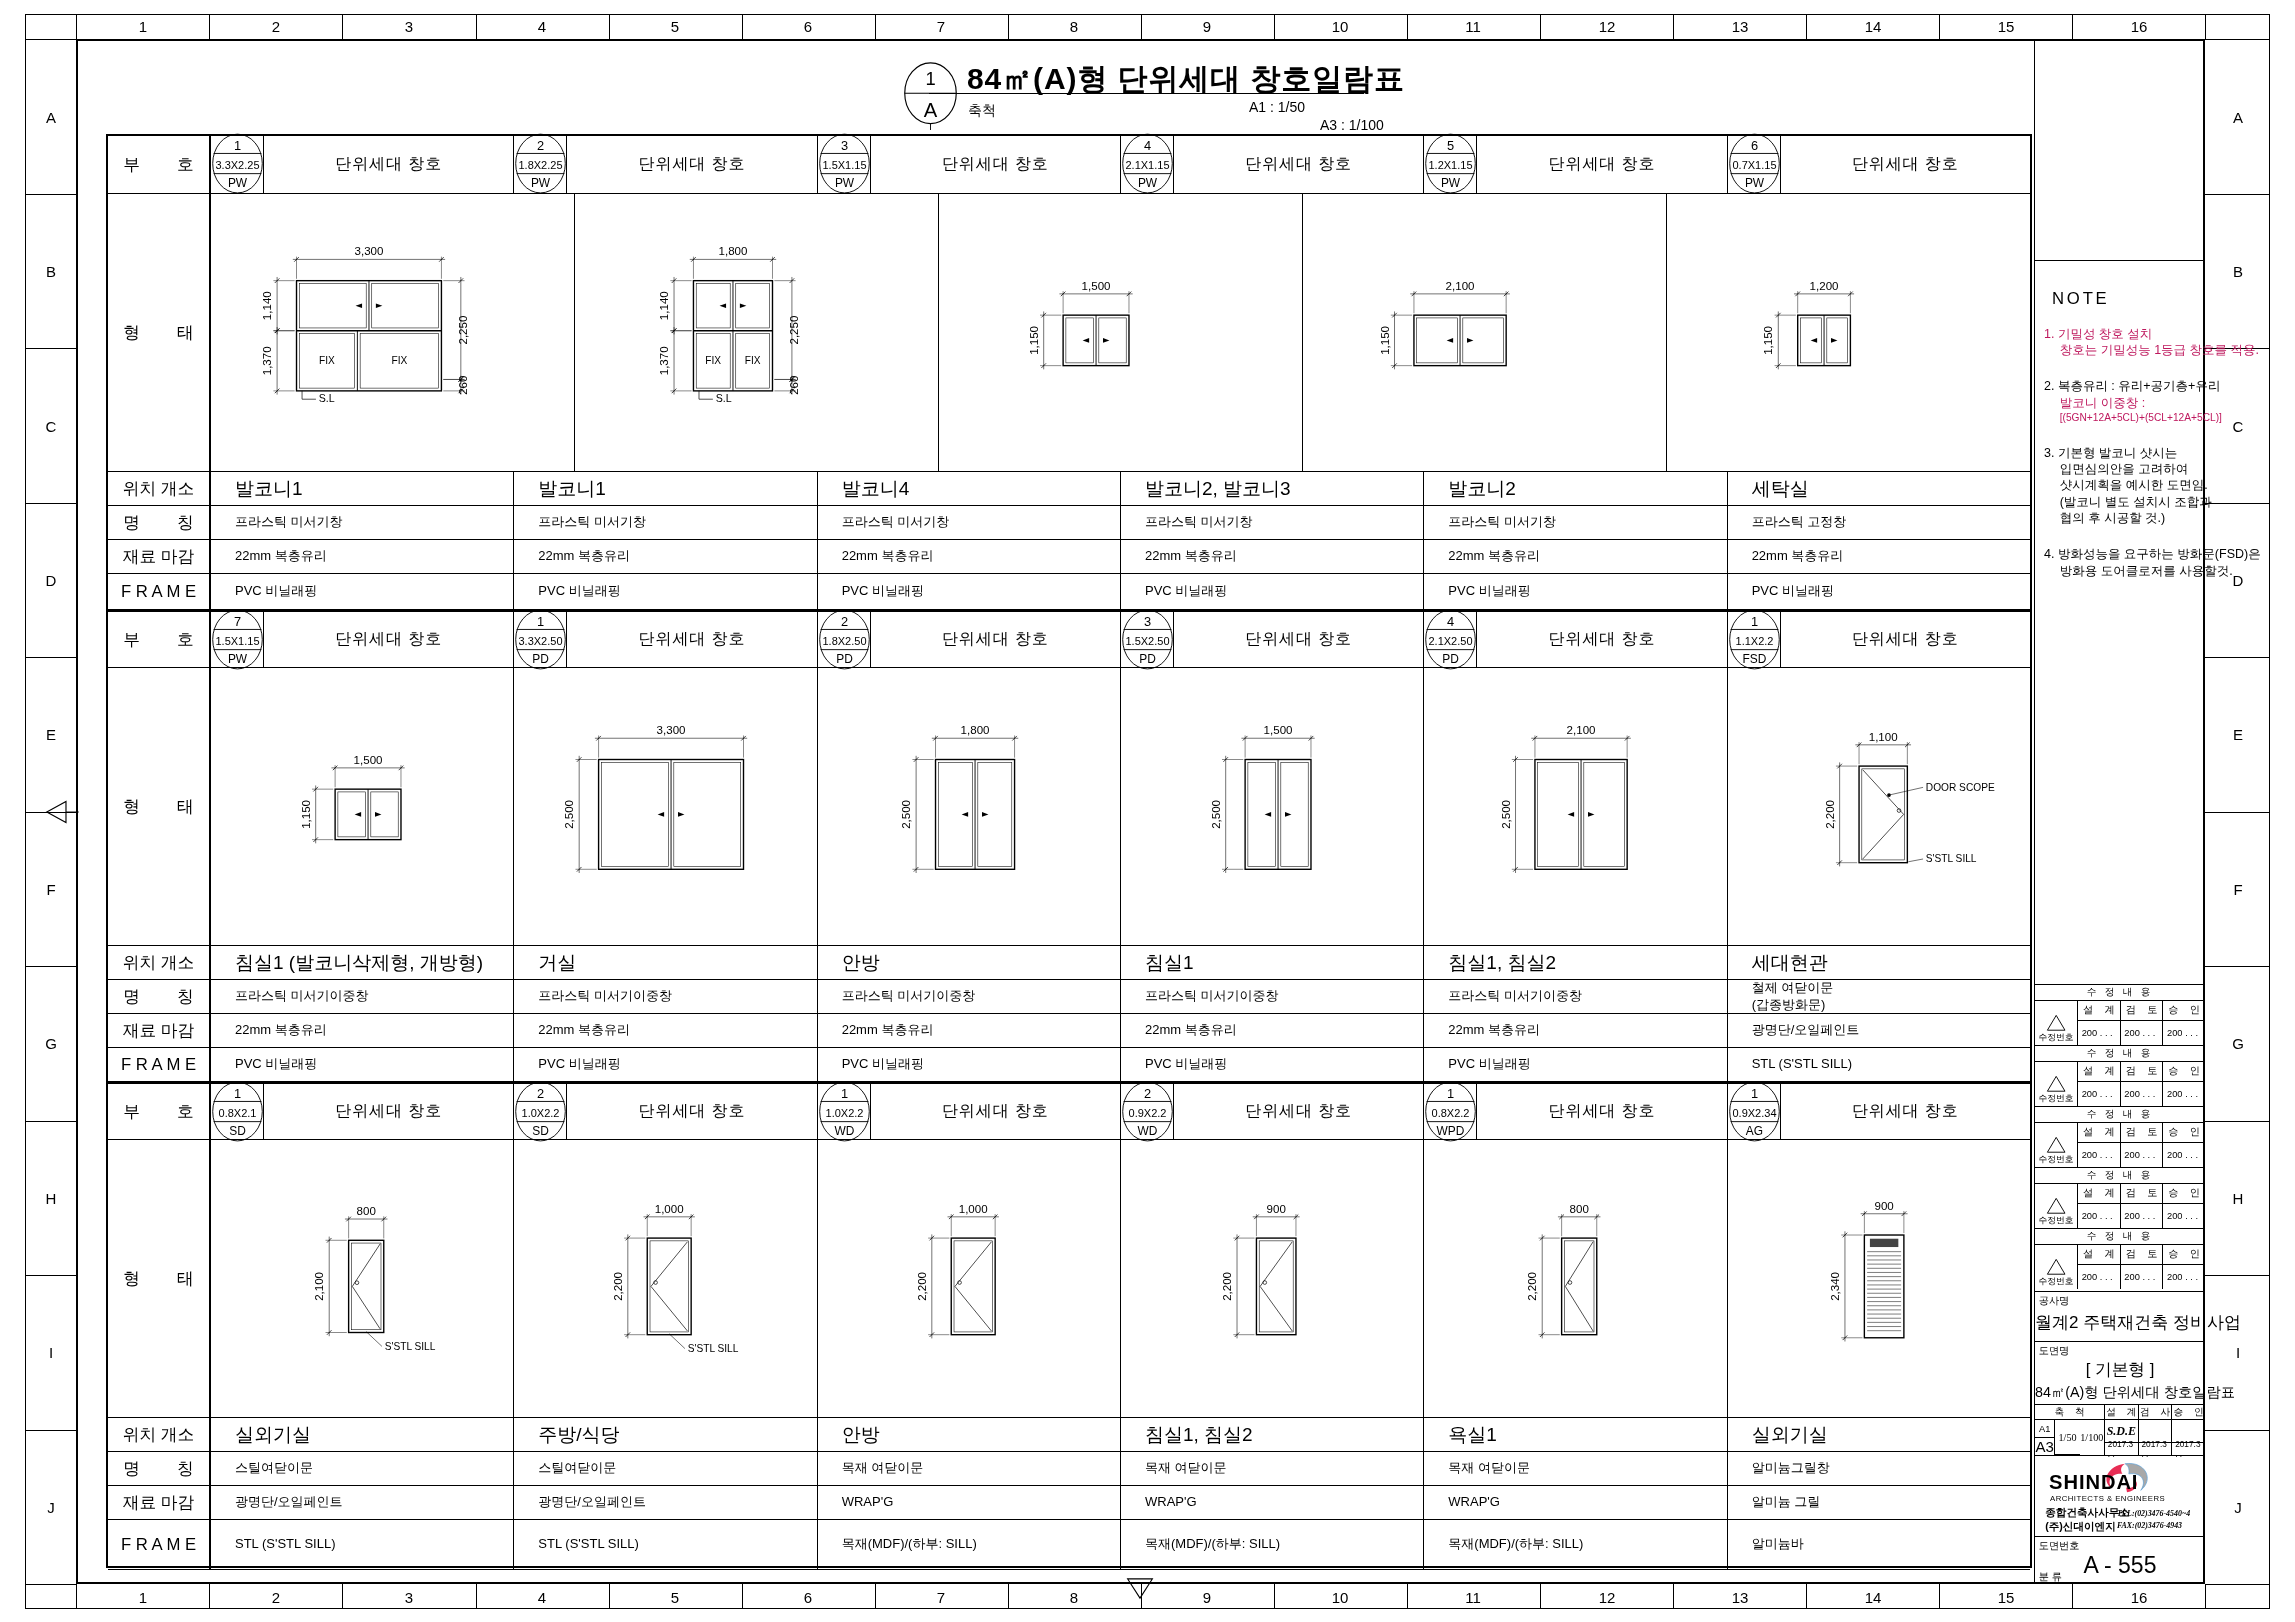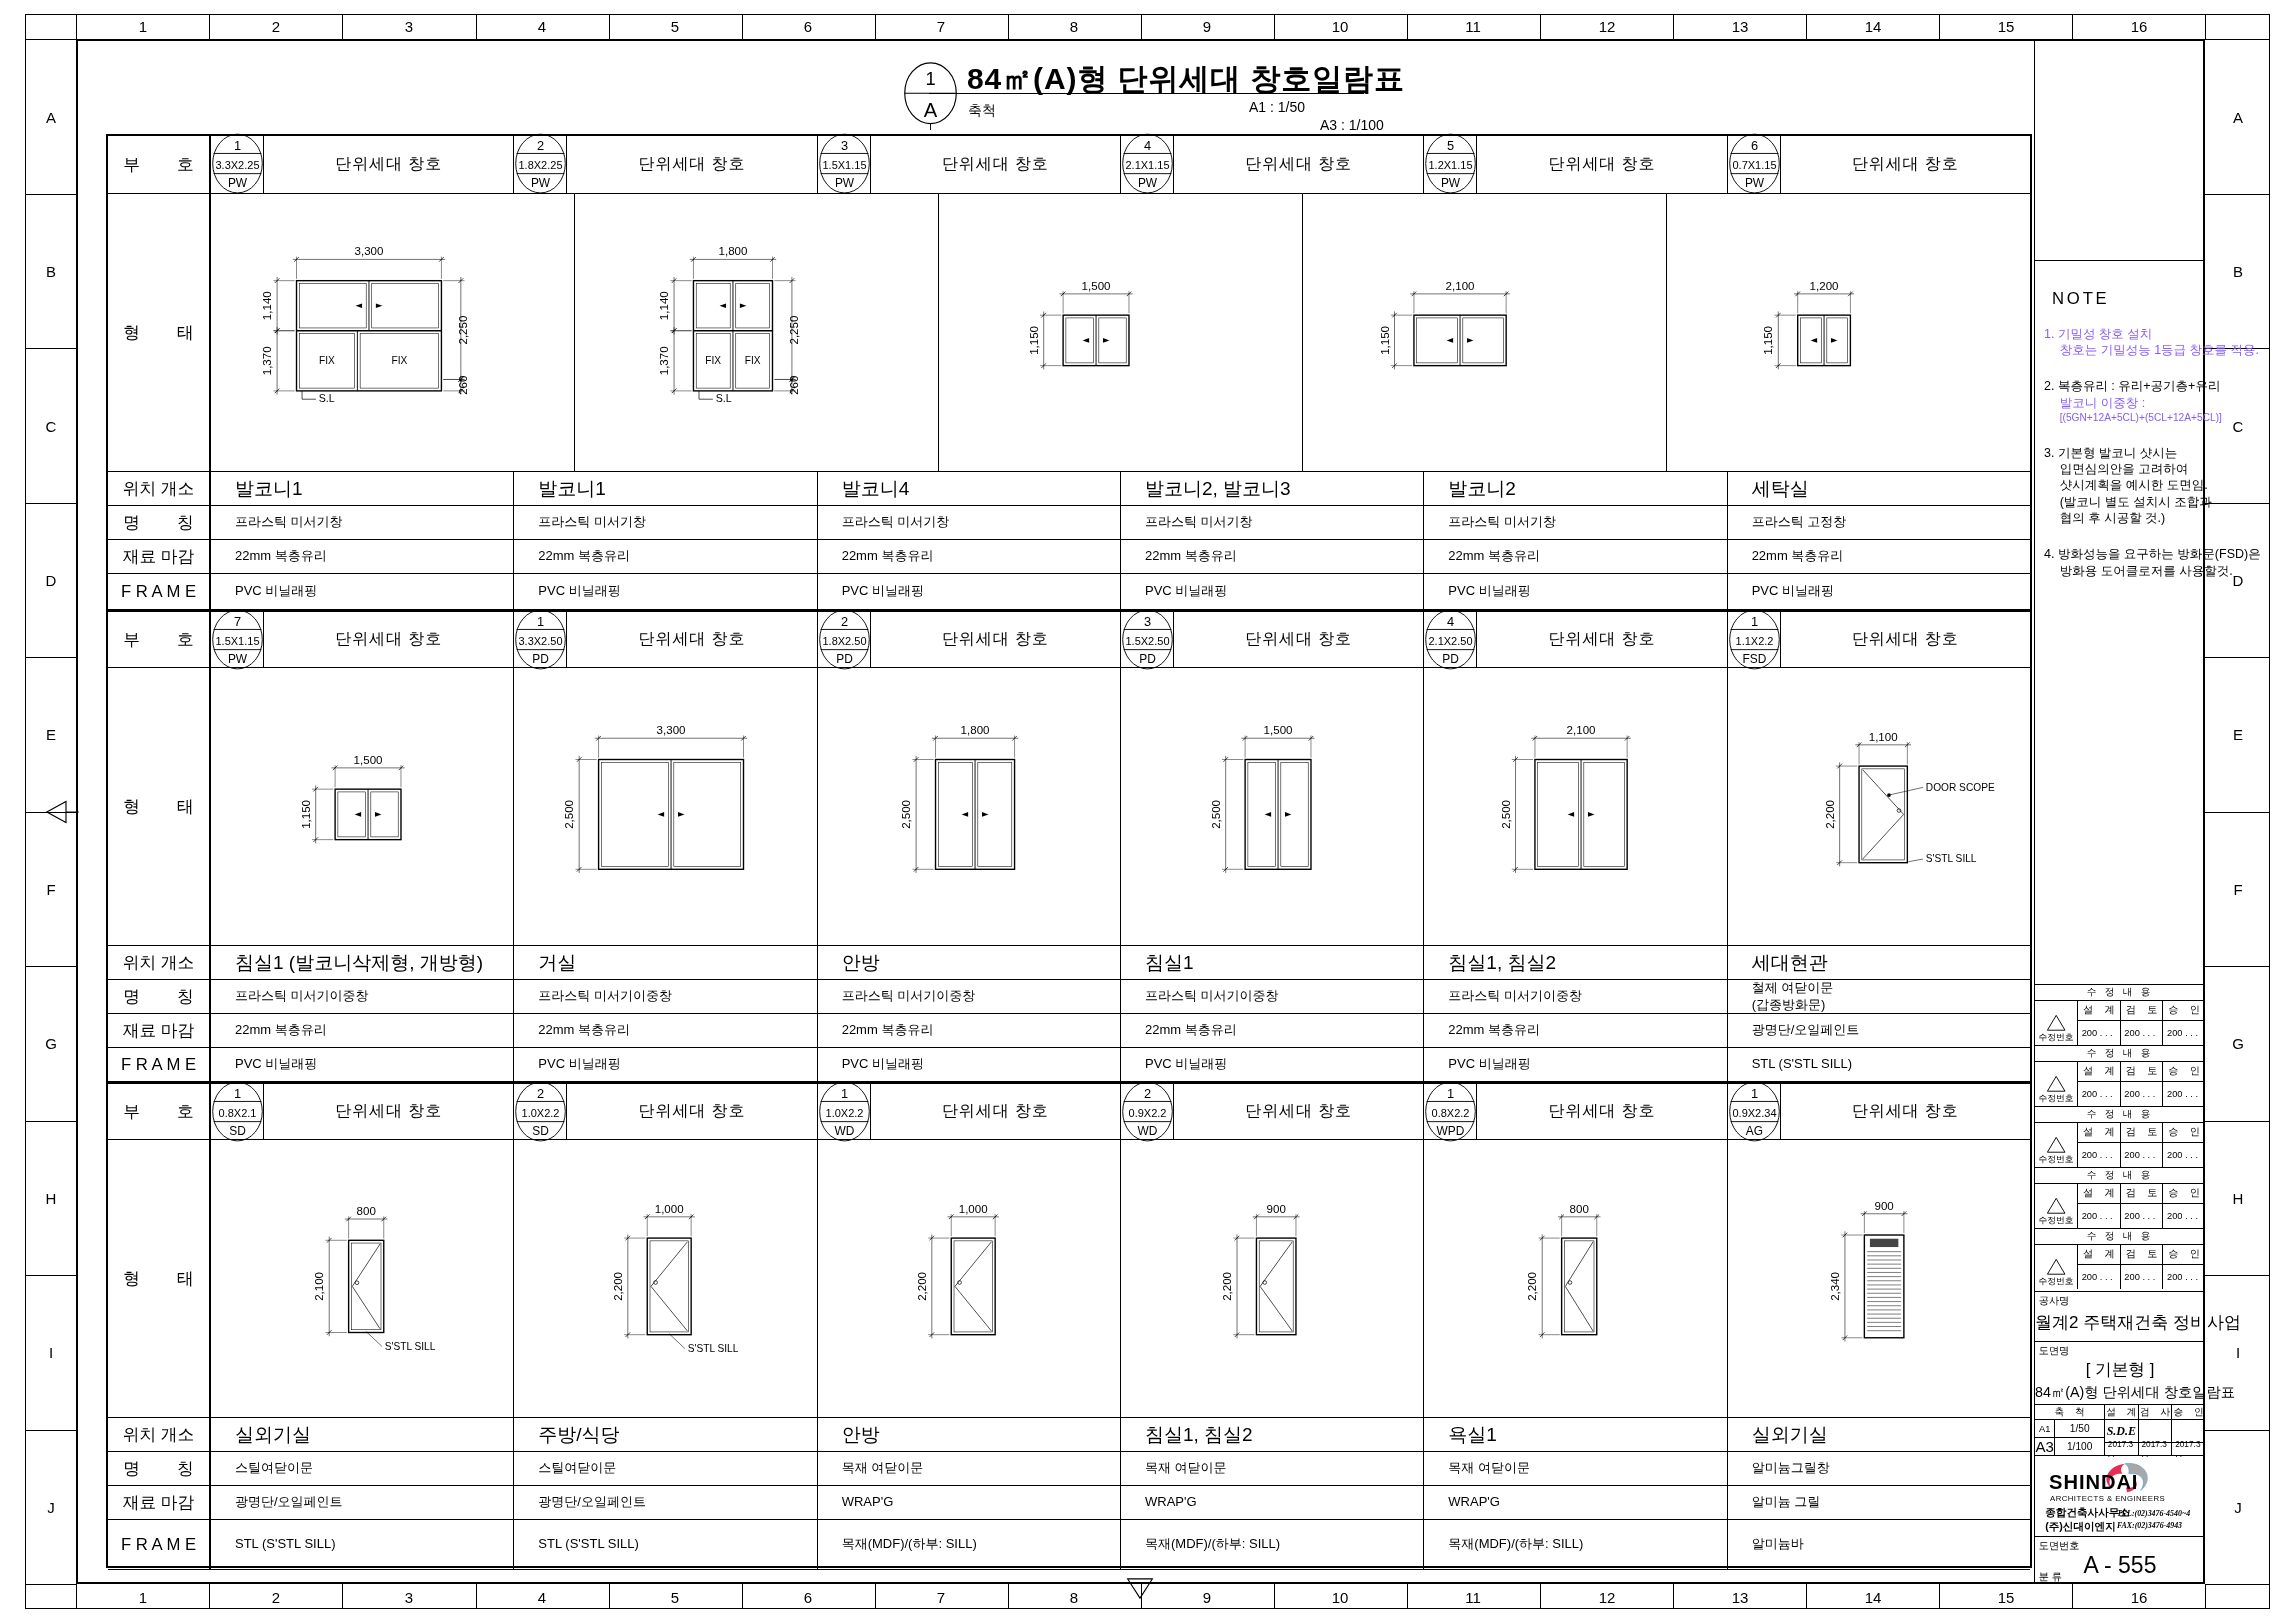--- a/index.html
+++ b/index.html
@@ -28,21 +28,21 @@
   .symcircle{width:53px;flex:0 0 53px;border-right:0.9px solid #000;position:relative;}
   .symtitle{flex:1;display:flex;align-items:center;justify-content:center;font-size:16px;letter-spacing:0.9px;}
   .txtcell{display:flex;align-items:center;padding-left:24px;font-size:13px;white-space:pre-line;line-height:1.25;}
   .loccell{font-size:19px;}
   svg text{font-family:"Liberation Sans","DejaVu Sans",sans-serif;}
   
   .panel-divider{width:1.4px;background:#000;}
   .hline{height:0.9px;background:#000;}
   .note-head{font-size:16.7px;letter-spacing:2.8px;}
   .note-line{font-size:12.5px;line-height:1.0;white-space:nowrap;}
-  .note-line.red{color:#8b5cf6;}
+  .note-line.red{color:#be185d;}
   .note-line.small{font-size:10.2px;}
   
   .revblock{border-top:0.9px solid #000;display:flex;flex-direction:column;}
   .rev-top{height:15.7px;border-bottom:0.9px solid #000;display:flex;align-items:center;justify-content:center;
            font-size:9.7px;letter-spacing:2.8px;}
   .rev-bot{flex:1;display:flex;}
   .rev-left{width:43px;flex:0 0 43px;border-right:0.9px solid #000;display:flex;flex-direction:column;align-items:center;justify-content:flex-end;padding-bottom:1.4px;font-size:8.8px;}
   .rev-right{flex:1;display:flex;flex-direction:column;}
   .rev-hdr{display:flex;height:20.4px;border-bottom:0.9px solid #000;}
   .rev-hdr div{flex:1;border-right:0.9px solid #000;display:flex;align-items:center;justify-content:center;font-size:10.2px;white-space:pre;}
@@ -1131,21 +1131,21 @@
   </div>
 
   <div class="abs" style="left:2035px;top:1404px;width:170px;height:51px;border-top:1.4px solid #000;display:flex;">
     <div style="width:70px;flex:0 0 70px;border-right:0.9px solid #000;display:flex;flex-direction:column;">
       <div style="height:15px;border-bottom:0.9px solid #000;display:flex;align-items:center;justify-content:center;font-size:9.7px;white-space:pre;">축    척</div>
       <div style="flex:1;display:flex;">
         <div style="width:20.4px;border-right:0.9px solid #000;display:flex;flex-direction:column;">
           <div style="flex:1;border-bottom:0.9px solid #000;display:flex;align-items:center;justify-content:center;font-size:9.3px;">A1</div>
           <div style="flex:1;display:flex;align-items:center;justify-content:center;font-size:15px;">A3</div>
         </div>
-        <div style="flex:1;display:flex;flex-direction:column;">
+        <div style="flex:1;display:flex;font-family:Liberation Serif, serif;">
           <div style="flex:1;border-bottom:0.9px solid #000;display:flex;align-items:center;justify-content:center;font-size:10.2px;">1/50</div>
           <div style="flex:1;display:flex;align-items:center;justify-content:center;font-size:10.2px;">1/100</div>
         </div>
       </div>
     </div>
     <div style="flex:1;display:flex;flex-direction:column;border-right:0.9px solid #000;">
       <div style="height:15px;border-bottom:0.9px solid #000;display:flex;align-items:center;justify-content:center;font-size:9.7px;white-space:pre;">설    계</div>
       <div style="flex:1;display:flex;align-items:center;justify-content:center;font-size:12px;" class="serif-i">S.D.E</div>
       <div style="height:13px;border-top:0.9px solid #000;display:flex;align-items:center;padding-left:2.8px;font-size:8.3px;">2017.3 .  .</div>
     </div>

